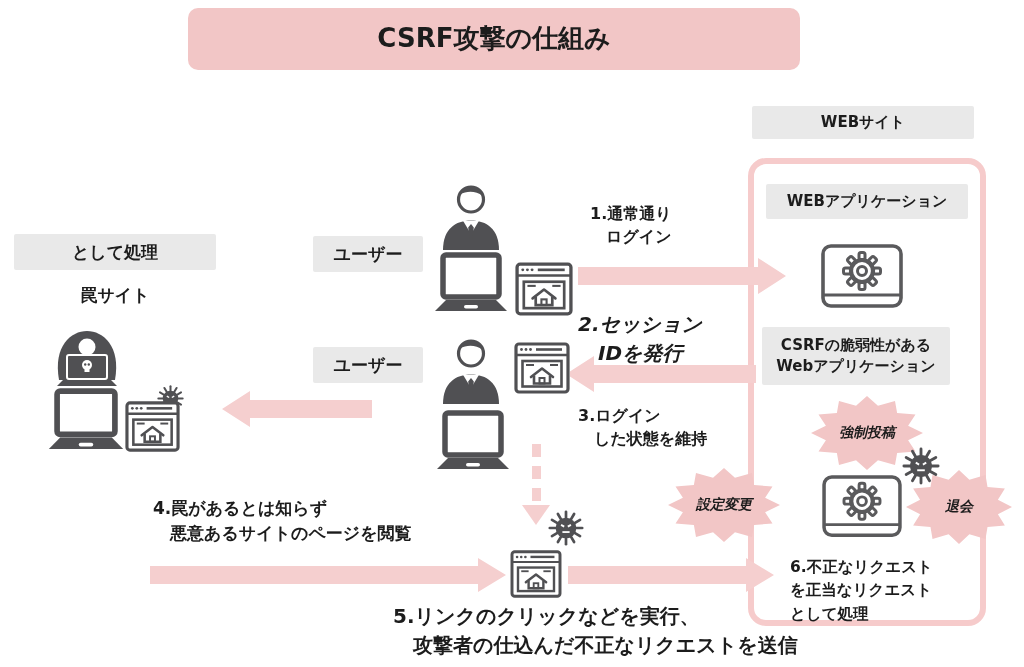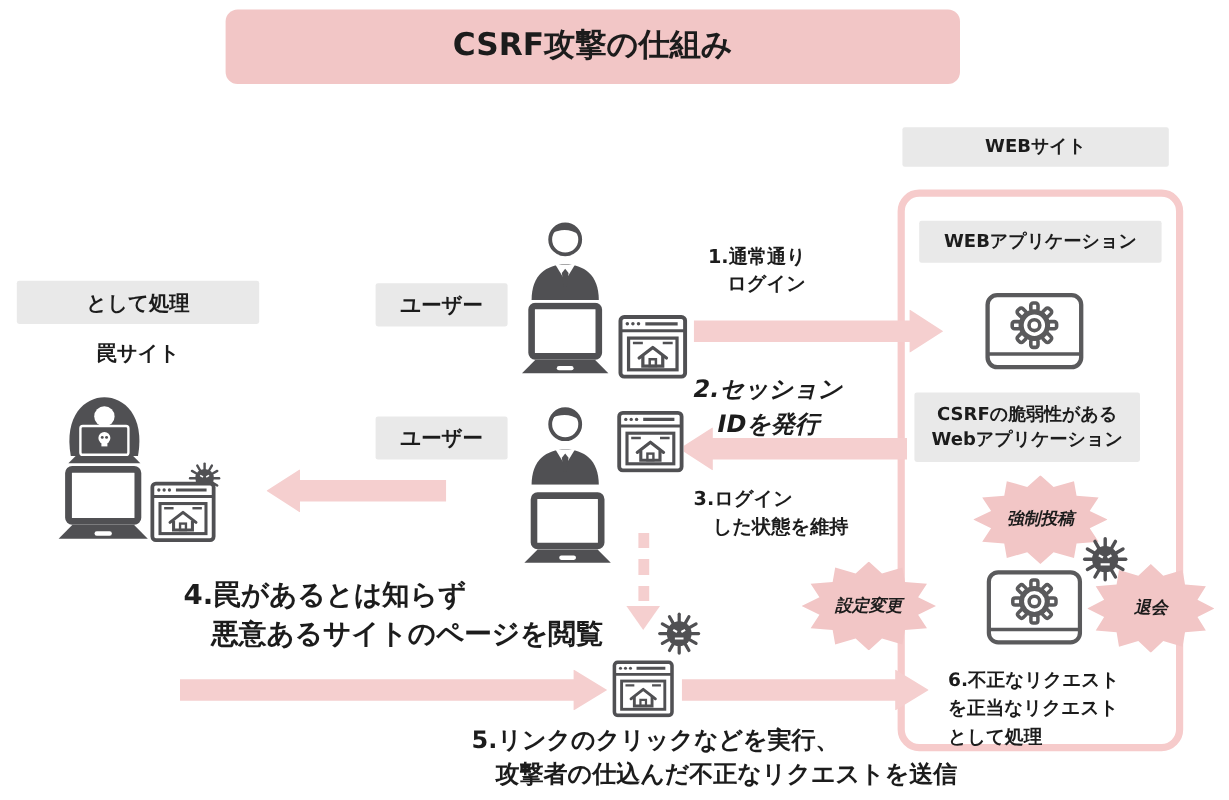--- a/index.html
+++ b/index.html
@@ -248,21 +248,21 @@
 　IDを発行</div>
   <div class="abs arrow" style="left:566px;top:356px;width:190px;height:36px;
        clip-path:polygon(28px 0,0 18px,28px 36px,28px 27px,190px 27px,190px 9px,28px 9px);"></div>
 
   <div class="abs step" style="left:578px;top:404px;font-size:16px;">3.ログイン
 　した状態を維持</div>
 
   <div class="abs arrow" style="left:222px;top:391px;width:150px;height:36px;
        clip-path:polygon(28px 0,0 18px,28px 36px,28px 27px,150px 27px,150px 9px,28px 9px);"></div>
 
-  <div class="abs step" style="left:153px;top:480px;font-size:23px;">4.罠があるとは知らず
+  <div class="abs step" style="left:153px;top:496px;font-size:17px;">4.罠があるとは知らず
 　悪意あるサイトのページを閲覧</div>
 
   <div class="abs dash-line" style="left:532px;top:444px;height:62px;"></div>
   <div class="abs dash-head" style="left:522px;top:505px;"></div>
 
   <div class="abs" style="left:548px;top:510px;z-index:4;">
     <svg width="36" height="36" viewBox="0 0 40 40">
       <g stroke="#505053" stroke-width="3" stroke-linecap="round">
         <line x1="31" y1="20" x2="38" y2="20"></line>
           <line x1="29.5" y1="25.5" x2="35.6" y2="29"></line>

